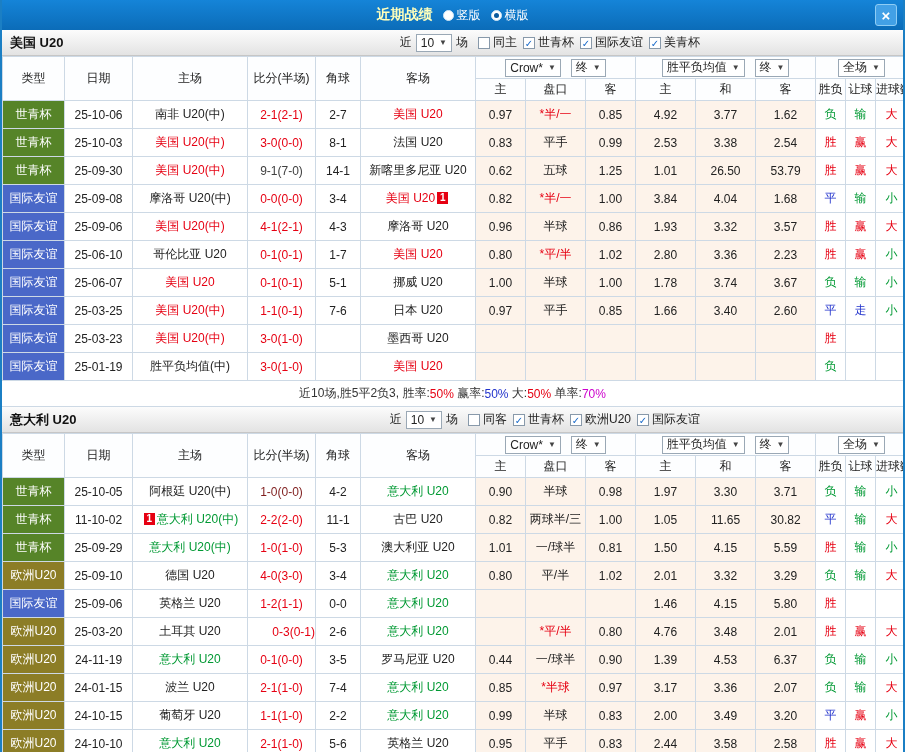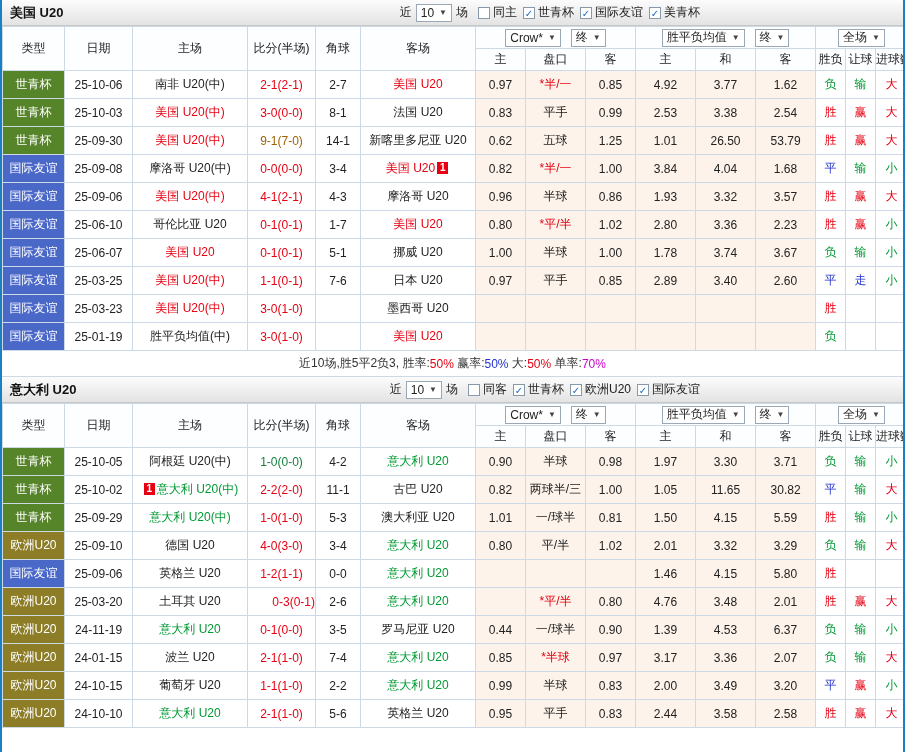--- a/index.html
+++ b/index.html
@@ -76,20 +76,36 @@
   .summary {
     height: 26px; display: flex; align-items: center; justify-content: center;
     font-size: 12px; border-bottom: 1px solid #cdd9e5; background: #fff;
   }
   .summary span { white-space: pre; }
 </style>
 </head>
 <body>
 
 <div class="window">
+  <div class="titlebar">
+    <div class="title-group">
+      <span class="window-title">近期战绩</span>
+      <span id="view-options" style="display:inline-flex;align-items:center;gap:10px;">
+          <span class="radio-option">
+            <span class="radio-circle"></span>
+            <span>竖版</span>
+          </span>
+          <span class="radio-option">
+            <span class="radio-circle on"></span>
+            <span>横版</span>
+          </span>
+        </span>
+    </div>
+    <div class="close-btn">×</div>
+  </div>
   <div id="sections">
   <div class="section">
     <div class="section-bar">
       <span class="team-name">美国 U20</span>
       <div class="filters">
         <span>近</span>
         <span class="select">
           <span>10</span>
           <span class="arrow">▼</span>
         </span>
@@ -217,21 +233,21 @@
               <td class="tint">3.38</td>
               <td class="tint">2.54</td>
               <td style="color: rgb(230, 0, 18);">胜</td>
               <td style="color: rgb(230, 0, 18);">赢</td>
               <td style="color: rgb(230, 0, 18);">大</td>
             </tr>
             <tr>
               <td class="type-cell" style="color: rgb(255, 255, 255); background: rgb(86, 132, 40);">世青杯</td>
               <td>25-09-30</td>
               <td><span style="color: rgb(230, 0, 18);">美国 U20(中)</span></td>
-              <td class="score-cell" style="color: #a16207;">9-1(7-0)</td>
+              <td class="score-cell" style="color: #404040;">9-1(7-0)</td>
               <td>14-1</td>
               <td><span>新喀里多尼亚 U20</span></td>
               <td class="tint">0.62</td>
               <td class="tint">五球</td>
               <td class="tint">1.25</td>
               <td class="tint">1.01</td>
               <td class="tint">26.50</td>
               <td class="tint">53.79</td>
               <td style="color: rgb(230, 0, 18);">胜</td>
               <td style="color: rgb(230, 0, 18);">赢</td>
@@ -308,21 +324,21 @@
             <tr>
               <td class="type-cell" style="color: rgb(255, 255, 255); background: rgb(74, 104, 200);">国际友谊</td>
               <td>25-03-25</td>
               <td><span style="color: rgb(230, 0, 18);">美国 U20(中)</span></td>
               <td class="score-cell" style="color: rgb(230, 0, 18);">1-1(0-1)</td>
               <td>7-6</td>
               <td><span>日本 U20</span></td>
               <td class="tint">0.97</td>
               <td class="tint">平手</td>
               <td class="tint">0.85</td>
-              <td class="tint">2.89</td>
+              <td class="tint">1.66</td>
               <td class="tint">3.40</td>
               <td class="tint">2.60</td>
               <td style="color: rgb(34, 51, 204);">平</td>
               <td style="color: rgb(34, 51, 204);">走</td>
               <td style="color: rgb(0, 153, 51);">小</td>
             </tr>
             <tr>
               <td class="type-cell" style="color: rgb(255, 255, 255); background: rgb(74, 104, 200);">国际友谊</td>
               <td>25-03-23</td>
               <td><span style="color: rgb(230, 0, 18);">美国 U20(中)</span></td>
@@ -469,36 +485,36 @@
               <th>胜负</th>
               <th>让球</th>
               <th>进球数</th>
             </tr>
       </thead>
       <tbody>
             <tr>
               <td class="type-cell" style="color: rgb(255, 255, 255); background: rgb(86, 132, 40);">世青杯</td>
               <td>25-10-05</td>
               <td><span>阿根廷 U20(中)</span></td>
-              <td class="score-cell" style="color: #15803d;">1-0(0-0)</td>
+              <td class="score-cell" style="color: #7f1d1d;">1-0(0-0)</td>
               <td>4-2</td>
               <td><span style="color: rgb(0, 153, 51);">意大利 U20</span></td>
               <td class="tint">0.90</td>
               <td class="tint">半球</td>
               <td class="tint">0.98</td>
               <td class="tint">1.97</td>
               <td class="tint">3.30</td>
               <td class="tint">3.71</td>
               <td style="color: rgb(0, 153, 51);">负</td>
               <td style="color: rgb(0, 153, 51);">输</td>
               <td style="color: rgb(0, 153, 51);">小</td>
             </tr>
             <tr>
               <td class="type-cell" style="color: rgb(255, 255, 255); background: rgb(86, 132, 40);">世青杯</td>
-              <td>25-10-02</td>
+              <td>11-10-02</td>
               <td><span class="badge" style="background: rgb(230, 0, 18);">1</span><span style="color: rgb(0, 153, 51);">意大利 U20(中)</span></td>
               <td class="score-cell" style="color: rgb(230, 0, 18);">2-2(2-0)</td>
               <td>11-1</td>
               <td><span>古巴 U20</span></td>
               <td class="tint">0.82</td>
               <td class="tint">两球半/三</td>
               <td class="tint">1.00</td>
               <td class="tint">1.05</td>
               <td class="tint">11.65</td>
               <td class="tint">30.82</td>

